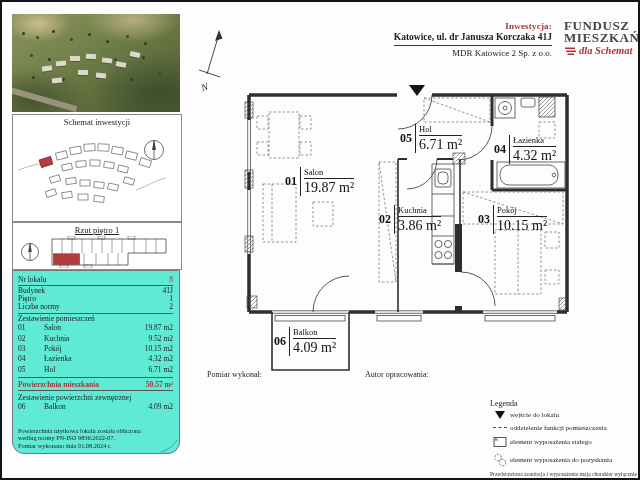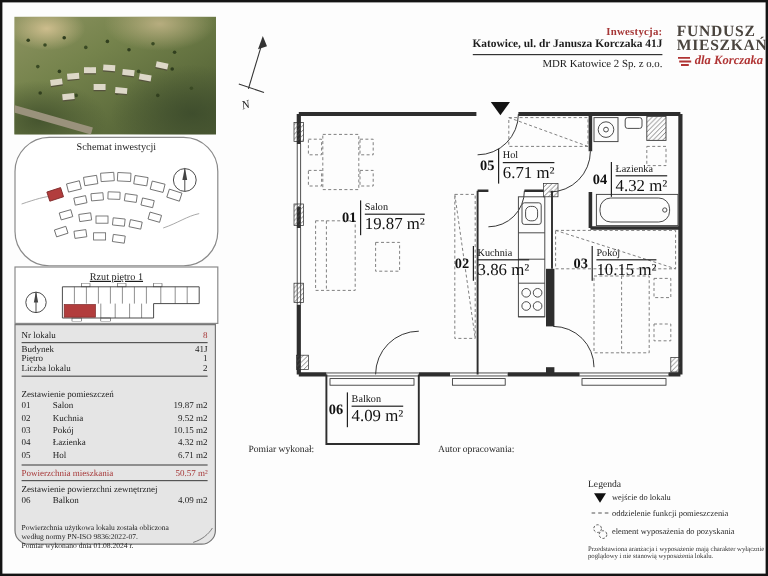--- a/index.html
+++ b/index.html
@@ -26,30 +26,30 @@
   .photo .dots{position:absolute;width:3px;height:3px;border-radius:50%;background:#32401f;
     box-shadow:14px 4px 0 #3a4a24,30px -2px 0 #2f3d1e,48px 6px 0 #3a4a24,66px 1px 0 #32401f,
       84px 8px 0 #2f3d1e,104px 3px 0 #3a4a24,122px 10px 0 #32401f,8px 22px 0 #3a4a24,
       26px 26px 0 #2f3d1e,52px 24px 0 #32401f,92px 26px 0 #3a4a24,120px 24px 0 #2f3d1e,
       10px 44px 0 #32401f,40px 46px 0 #3a4a24,74px 44px 0 #2f3d1e,108px 46px 0 #32401f,136px 40px 0 #3a4a24;}
   .photo .road{position:absolute;left:-8px;bottom:10px;width:74px;height:6px;background:#9a927c;transform:rotate(16deg);}
   .box{position:absolute;border:1px solid #8a8a8a;background:#fff;}
   .box-title{text-align:center;font-size:8.5px;padding-top:2px;}
   
   .info-box{position:absolute;left:10px;top:268px;width:168px;height:184px;border:1px solid #777;
-    border-radius:0 0 12px 12px;background:#e5e5e5;box-sizing:border-box;padding:4px 6px 0 5px;font-size:7.5px;}
+    border-radius:0 0 12px 12px;background:#5eead4;box-sizing:border-box;padding:4px 6px 0 5px;font-size:7.5px;}
   .irow{display:flex;justify-content:space-between;line-height:8.2px;}
   .irow.first{border-bottom:1px solid #555;padding-bottom:1px;margin-bottom:1px;line-height:9px;}
-  .section-title{border-top:1px solid #555;margin-top:1.5px;padding-top:10px;line-height:9px;}
+  .section-title{border-top:1px solid #555;margin-top:1.5px;padding-top:0;line-height:9px;}
   .room-row{display:flex;line-height:10.4px;}
   .room-row .no{width:26px;}
   .room-row .nm{flex:1;}
   .room-row .ar{text-align:right;}
   .total-row{display:flex;justify-content:space-between;border-top:1px solid #555;border-bottom:1px solid #555;
-    margin-top:2px;padding:1.5px 0;line-height:9px;}
+    margin-top:2px;padding:1.5px 0;line-height:9px;font-weight:bold;}
   .red{color:#a63737;}
   .footnote{font-size:6.3px;line-height:7.6px;margin-top:14px;color:#222;}
   .curl{position:absolute;right:1px;bottom:0;}
   
   .plan-svg{position:absolute;left:225px;top:72px;}
   .rlabel{position:absolute;display:flex;gap:3px;color:#111;}
   .rlabel .no{font-size:12px;font-weight:bold;align-self:center;}
   .rlabel .ri{border-left:1px solid #222;padding-left:3px;display:flex;flex-direction:column;}
   .rlabel .nm{font-size:8.5px;border-bottom:1px solid #222;padding:0 2px 1px 0;white-space:nowrap;}
   .rlabel .ar{font-size:14px;padding-top:1px;white-space:nowrap;}
@@ -74,40 +74,40 @@
     <div class="inv-dev">MDR Katowice 2 Sp. z o.o.</div>
   </div>
 
   <div class="logo">
     <div class="logo-l">FUNDUSZ</div>
     <div class="logo-l">MIESZKAŃ</div>
     <div class="logo-tag">
       <svg width="13" height="11" viewBox="0 0 13 11">
           <path d="M1,2.2 H11 M2,5.2 H12 M3.5,8.2 H10" stroke="#b03434" stroke-width="1.6" fill="none"></path>
         </svg>
-      <span>dla Korczaka</span>
+      <span>dla Schemat</span>
     </div>
   </div>
 
   <div class="photo">
     <span class="dots" style="left:10px;top:18px"></span>
     <span class="b" style="left:30px;top:52px;transform:rotate(-8deg)"></span>
     <span class="b" style="left:44px;top:47px;transform:rotate(-5deg)"></span>
     <span class="b" style="left:58px;top:42px"></span>
     <span class="b" style="left:74px;top:40px;transform:rotate(4deg)"></span>
     <span class="b" style="left:90px;top:44px;transform:rotate(7deg)"></span>
     <span class="b" style="left:104px;top:48px;transform:rotate(10deg)"></span>
     <span class="b" style="left:118px;top:38px;transform:rotate(12deg)"></span>
     <span class="b" style="left:66px;top:56px"></span>
     <span class="b" style="left:84px;top:59px;transform:rotate(5deg)"></span>
     <span class="b" style="left:40px;top:64px;transform:rotate(-6deg)"></span>
     <span class="road"></span>
   </div>
 
-  <div class="box" style="left:10px;top:112px;width:168px;height:106px;border-radius:29px;">
+  <div class="box" style="left:10px;top:112px;width:168px;height:106px;">
     <div class="box-title">Schemat inwestycji</div>
     <svg width="162" height="86" viewBox="0 0 162 86" style="position:absolute;left:3px;top:15px;">
       <g stroke="#666" fill="none" stroke-width="0.7">
         <path d="M2,40 C14,36 20,34 30,33" stroke="#999"></path>
         <path d="M120,60 C132,56 140,50 150,48" stroke="#999"></path>
         <rect x="40" y="22" width="11" height="7" transform="rotate(-14 45 25)"></rect>
         <rect x="54" y="17" width="11" height="7" transform="rotate(-9 59 20)"></rect>
         <rect x="68" y="14" width="11" height="7" transform="rotate(-4 73 17)"></rect>
         <rect x="82" y="14" width="11" height="7" transform="rotate(3 87 17)"></rect>
         <rect x="96" y="17" width="11" height="7" transform="rotate(9 101 20)"></rect>
@@ -167,21 +167,21 @@
     </div>
     <div class="irow">
       <span>Budynek</span>
       <span>41J</span>
     </div>
     <div class="irow">
       <span>Piętro</span>
       <span>1</span>
     </div>
     <div class="irow">
-      <span>Liczba lokalu</span>
+      <span>Liczba normy</span>
       <span>2</span>
     </div>
     <div class="section-title">Zestawienie pomieszczeń</div>
     <div class="room-row">
       <span class="no">01</span>
         <span class="nm">Salon</span>
         <span class="ar">19.87 m2</span>
     </div>
     <div class="room-row">
       <span class="no">02</span>
@@ -364,20 +364,29 @@
       <span>wejście do lokalu</span>
     </div>
     <div class="lrow">
       <span class="ic">
           <span class="dashline"></span>
         </span>
       <span>oddzielenie funkcji pomieszczenia</span>
     </div>
     <div class="lrow">
       <span class="ic">
+        <svg width="14" height="12" viewBox="0 0 14 12">
+            <rect x="1" y="1.5" width="12" height="9" fill="none" stroke="#444" stroke-width="0.9"></rect>
+            <path d="M3,1.5 V4 M1,4 H5" stroke="#444" stroke-width="0.7" fill="none"></path>
+          </svg>
+      </span>
+      <span>element wyposażenia stałego</span>
+    </div>
+    <div class="lrow">
+      <span class="ic">
         <svg width="15" height="14" viewBox="0 0 15 14">
             <circle cx="5" cy="4.5" r="3.2" fill="none" stroke="#555" stroke-width="0.8" stroke-dasharray="2,1.4"></circle>
             <circle cx="9.5" cy="9.5" r="3.2" fill="none" stroke="#555" stroke-width="0.8" stroke-dasharray="2,1.4"></circle>
           </svg>
       </span>
       <span>element wyposażenia do pozyskania</span>
     </div>
     <div class="disclaimer">Przedstawiona aranżacja i wyposażenie mają charakter wyłącznie poglądowy i nie stanowią wyposażenia lokalu.</div>
   </div>
 

